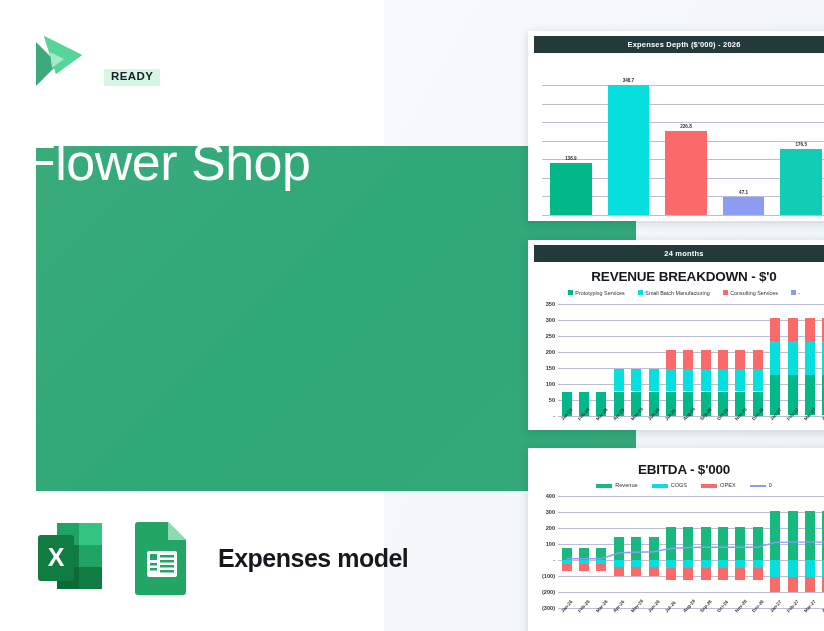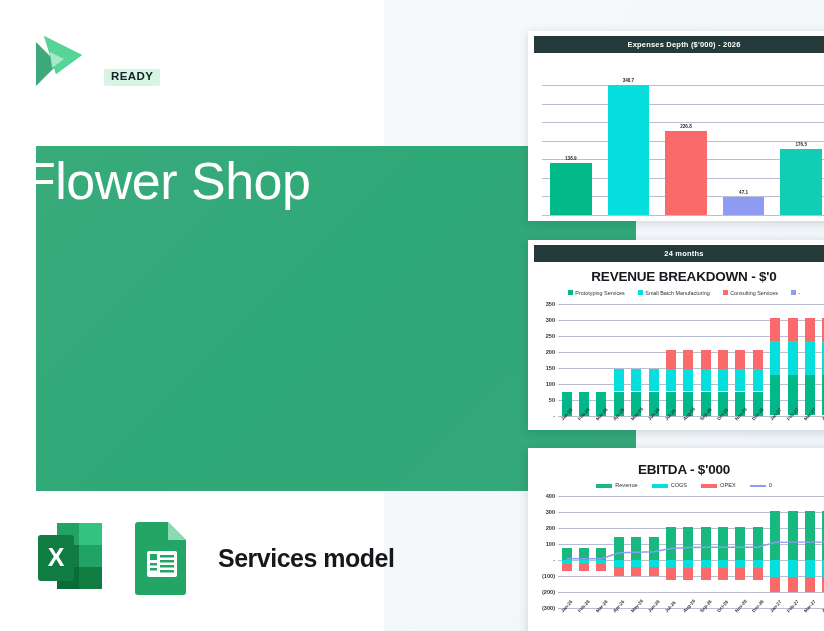--- a/index.html
+++ b/index.html
@@ -29,21 +29,21 @@
     font-size:24px; font-weight:700; color:#15191d; letter-spacing:-0.7px;
     line-height:1.05; white-space:nowrap;
   }
 
   
   .hero{
     position:absolute; left:36px; top:146px; width:600px; height:345px;
     background:linear-gradient(135deg,#3aab7b 0%,#2fa878 45%,#35a878 100%);
   }
   .hero-title{
-    position:absolute; left:24px; top:155px; color:#ffffff;
+    position:absolute; left:24px; top:136px; color:#ffffff;
     font-size:52px; font-weight:400; letter-spacing:-0.5px; line-height:1;
     white-space:nowrap;
   }
 
   
   .footer-row{ position:absolute; left:30px; top:518px; display:flex; align-items:center; gap:14px; }
   .xls-icon{ width:86px; height:80px; position:relative; }
   .gs-icon{ width:66px; height:80px; position:relative; }
   .footer-label{
     font-size:25px; font-weight:700; color:#15191d; letter-spacing:-0.5px;
@@ -137,21 +137,21 @@
         <rect x="17" y="33" width="30" height="26" rx="2" fill="#ffffff"></rect>
         <rect x="20" y="36" width="7" height="6" fill="#23a566"></rect>
         <rect x="30" y="37" width="14" height="2.5" fill="#23a566"></rect>
         <rect x="30" y="42" width="14" height="2.5" fill="#23a566"></rect>
         <rect x="20" y="45" width="7" height="2.5" fill="#23a566"></rect>
         <rect x="30" y="47" width="14" height="2.5" fill="#23a566"></rect>
         <rect x="20" y="50" width="7" height="2.5" fill="#23a566"></rect>
         <rect x="30" y="52" width="14" height="2.5" fill="#23a566"></rect>
       </svg>
     </div>
-    <div class="footer-label">Services model</div>
+    <div class="footer-label">Expenses model</div>
   </div>
 
   <div class="card" id="card1">
     <div class="cap-bar">Expenses Depth ($'000) - 2026</div>
     <div class="plot" id="plot1" style="margin:14px 10px 10px 14px; height:148px;">
         <div class="grid-line" style="top: 18.5px;"></div>
         <div class="grid-line" style="top: 37px;"></div>
         <div class="grid-line" style="top: 55.5px;"></div>
         <div class="grid-line" style="top: 74px;"></div>
         <div class="grid-line" style="top: 92.5px;"></div>

